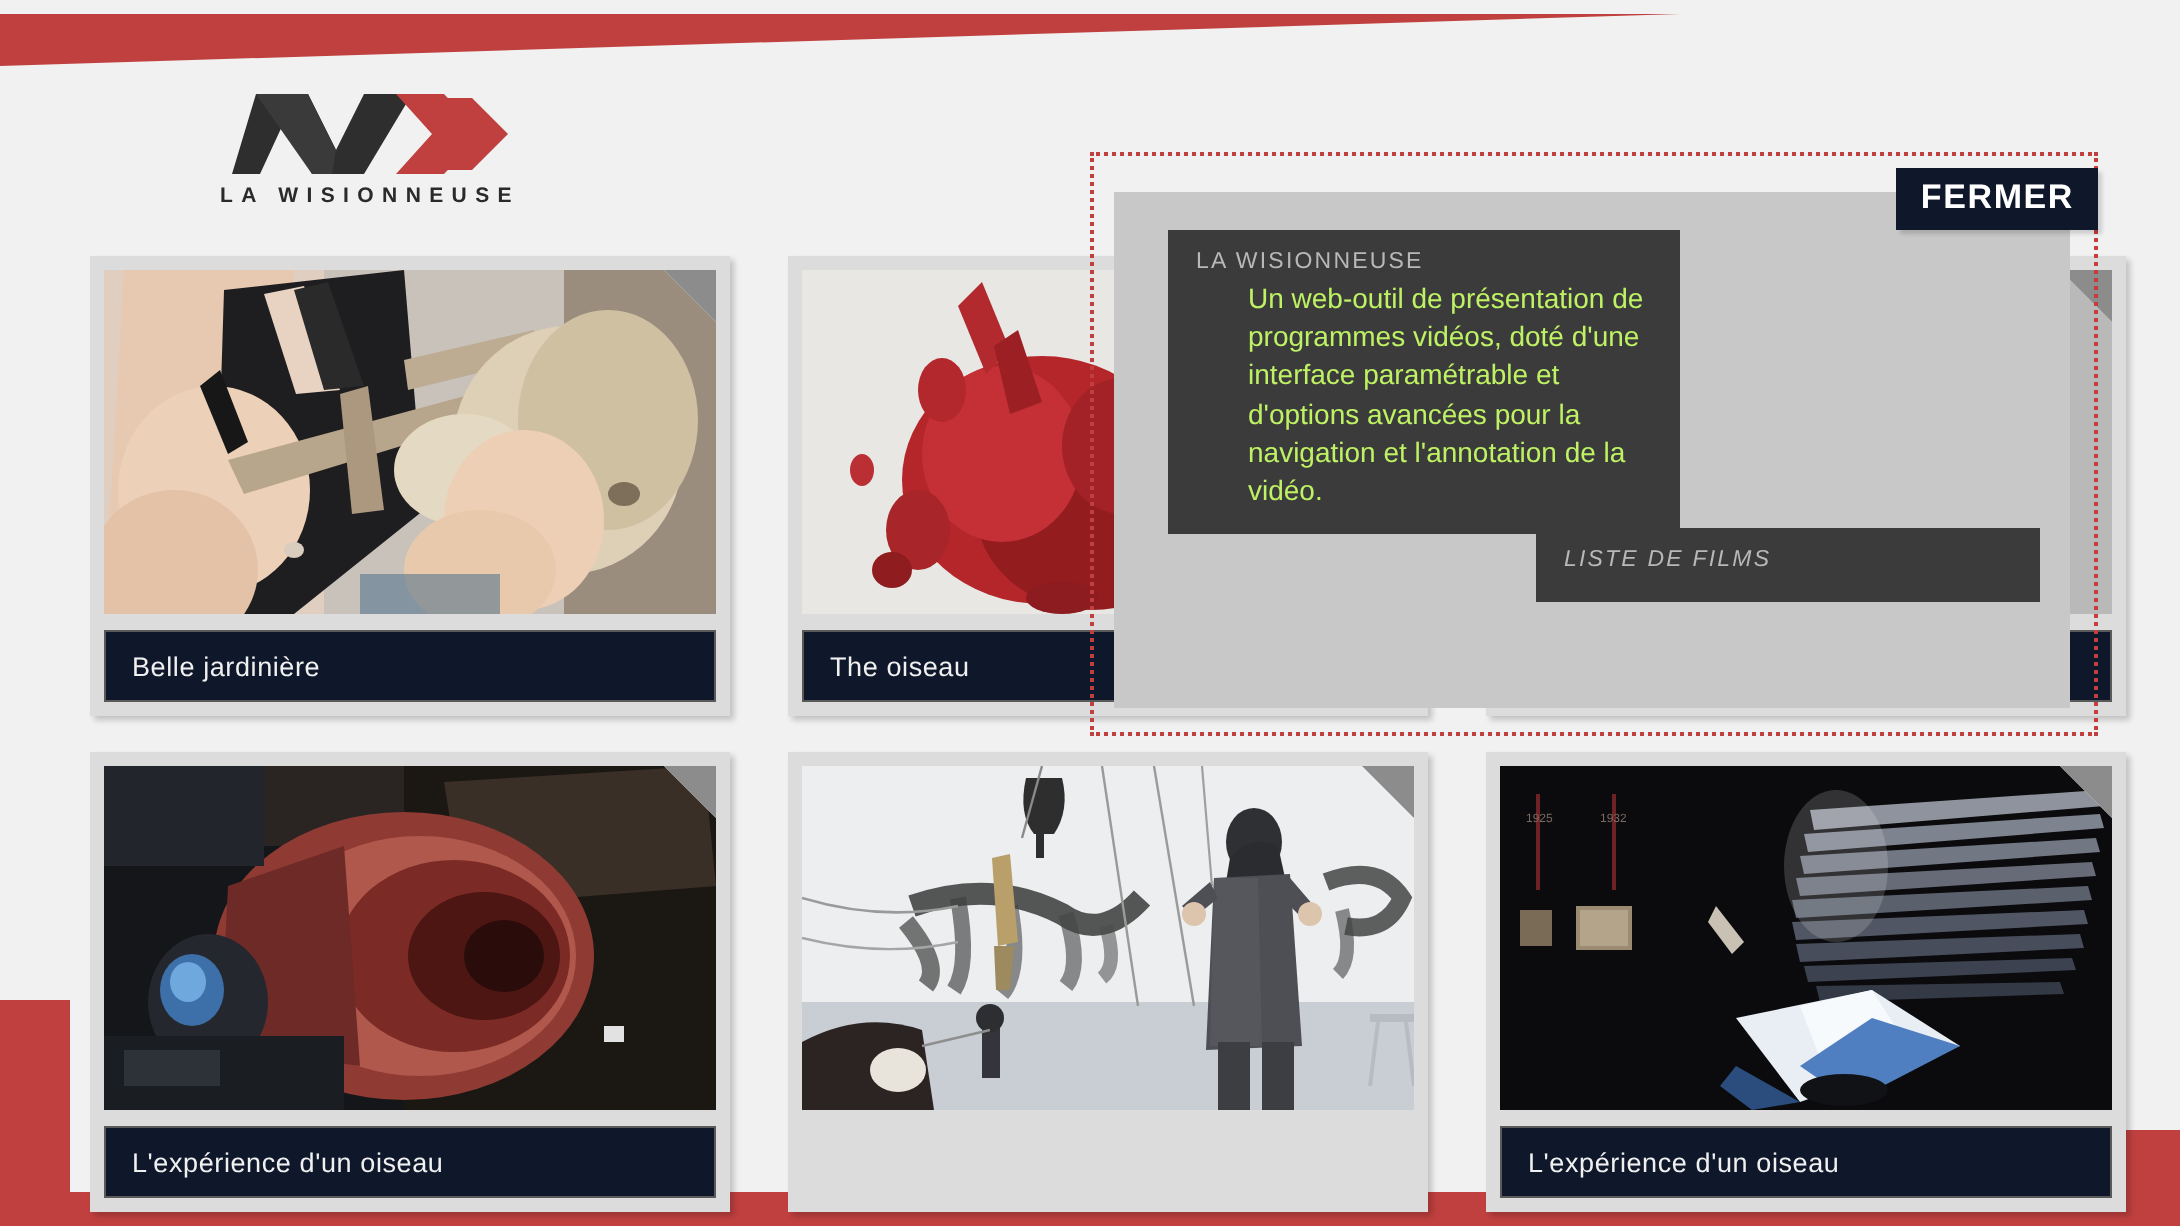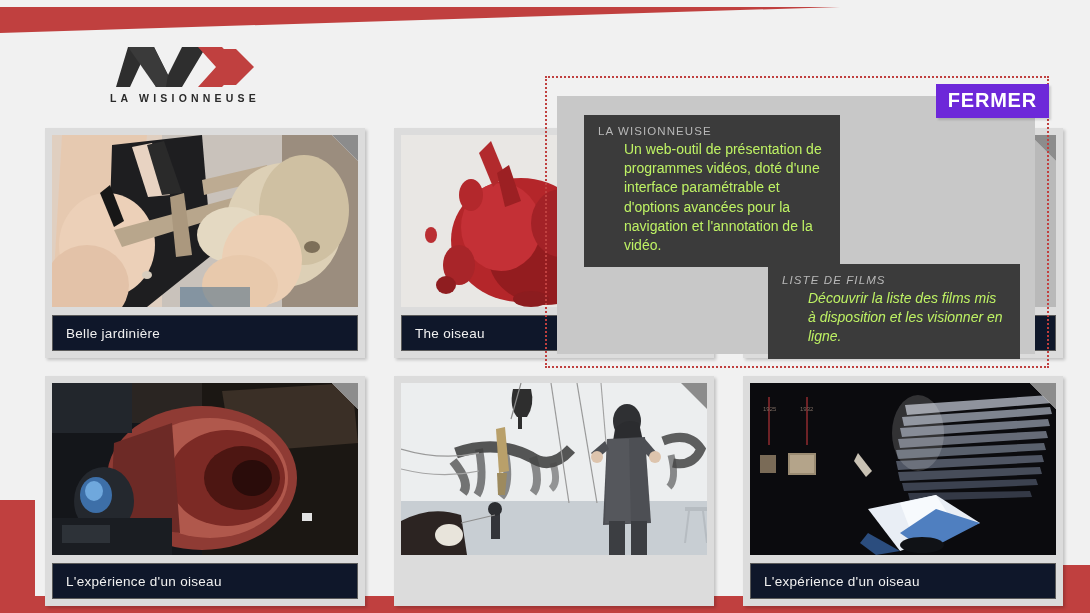--- a/index.html
+++ b/index.html
@@ -107,23 +107,23 @@
     background: transparent;
     z-index: 40;
   }
   .overlay-inner {
     position: absolute; left: 10px; top: 18px;
     width: 478px; height: 258px;
     background: #c8c8c8;
   }
   .fermer {
     position: absolute; right: -2px; top: 6px;
-    background: #6d28d9;
+    background: #0f172a;
     color: #ffffff;
-    font-size: 20px; font-weight: bold;
+    font-size: 17px; font-weight: bold;
     letter-spacing: .8px;
     padding: 5px 12px 6px 12px;
     z-index: 50;
     box-shadow: 2px 2px 2px rgba(0,0,0,.15);
   }
   .tip {
     position: absolute;
     background: #3b3b3b;
     color: #e9e9e9;
     padding: 10px 14px 12px 14px;
@@ -356,17 +356,16 @@
 
     <div class="fermer">FERMER</div>
 
     <div class="tip tip-1">
       <div class="tip-title">LA WISIONNEUSE</div>
       <div class="tip-body">Un web-outil de présentation de programmes vidéos, doté d'une interface paramétrable et d'options avancées pour la navigation et l'annotation de la vidéo.</div>
     </div>
 
     <div class="tip tip-2">
       <div class="tip-title">LISTE DE FILMS</div>
-      <div class="tip-body">Découvrir la liste des films mis à disposition et les visionner en ligne.</div>
     </div>
   </div>
 
 </div>
 
 </body></html>

